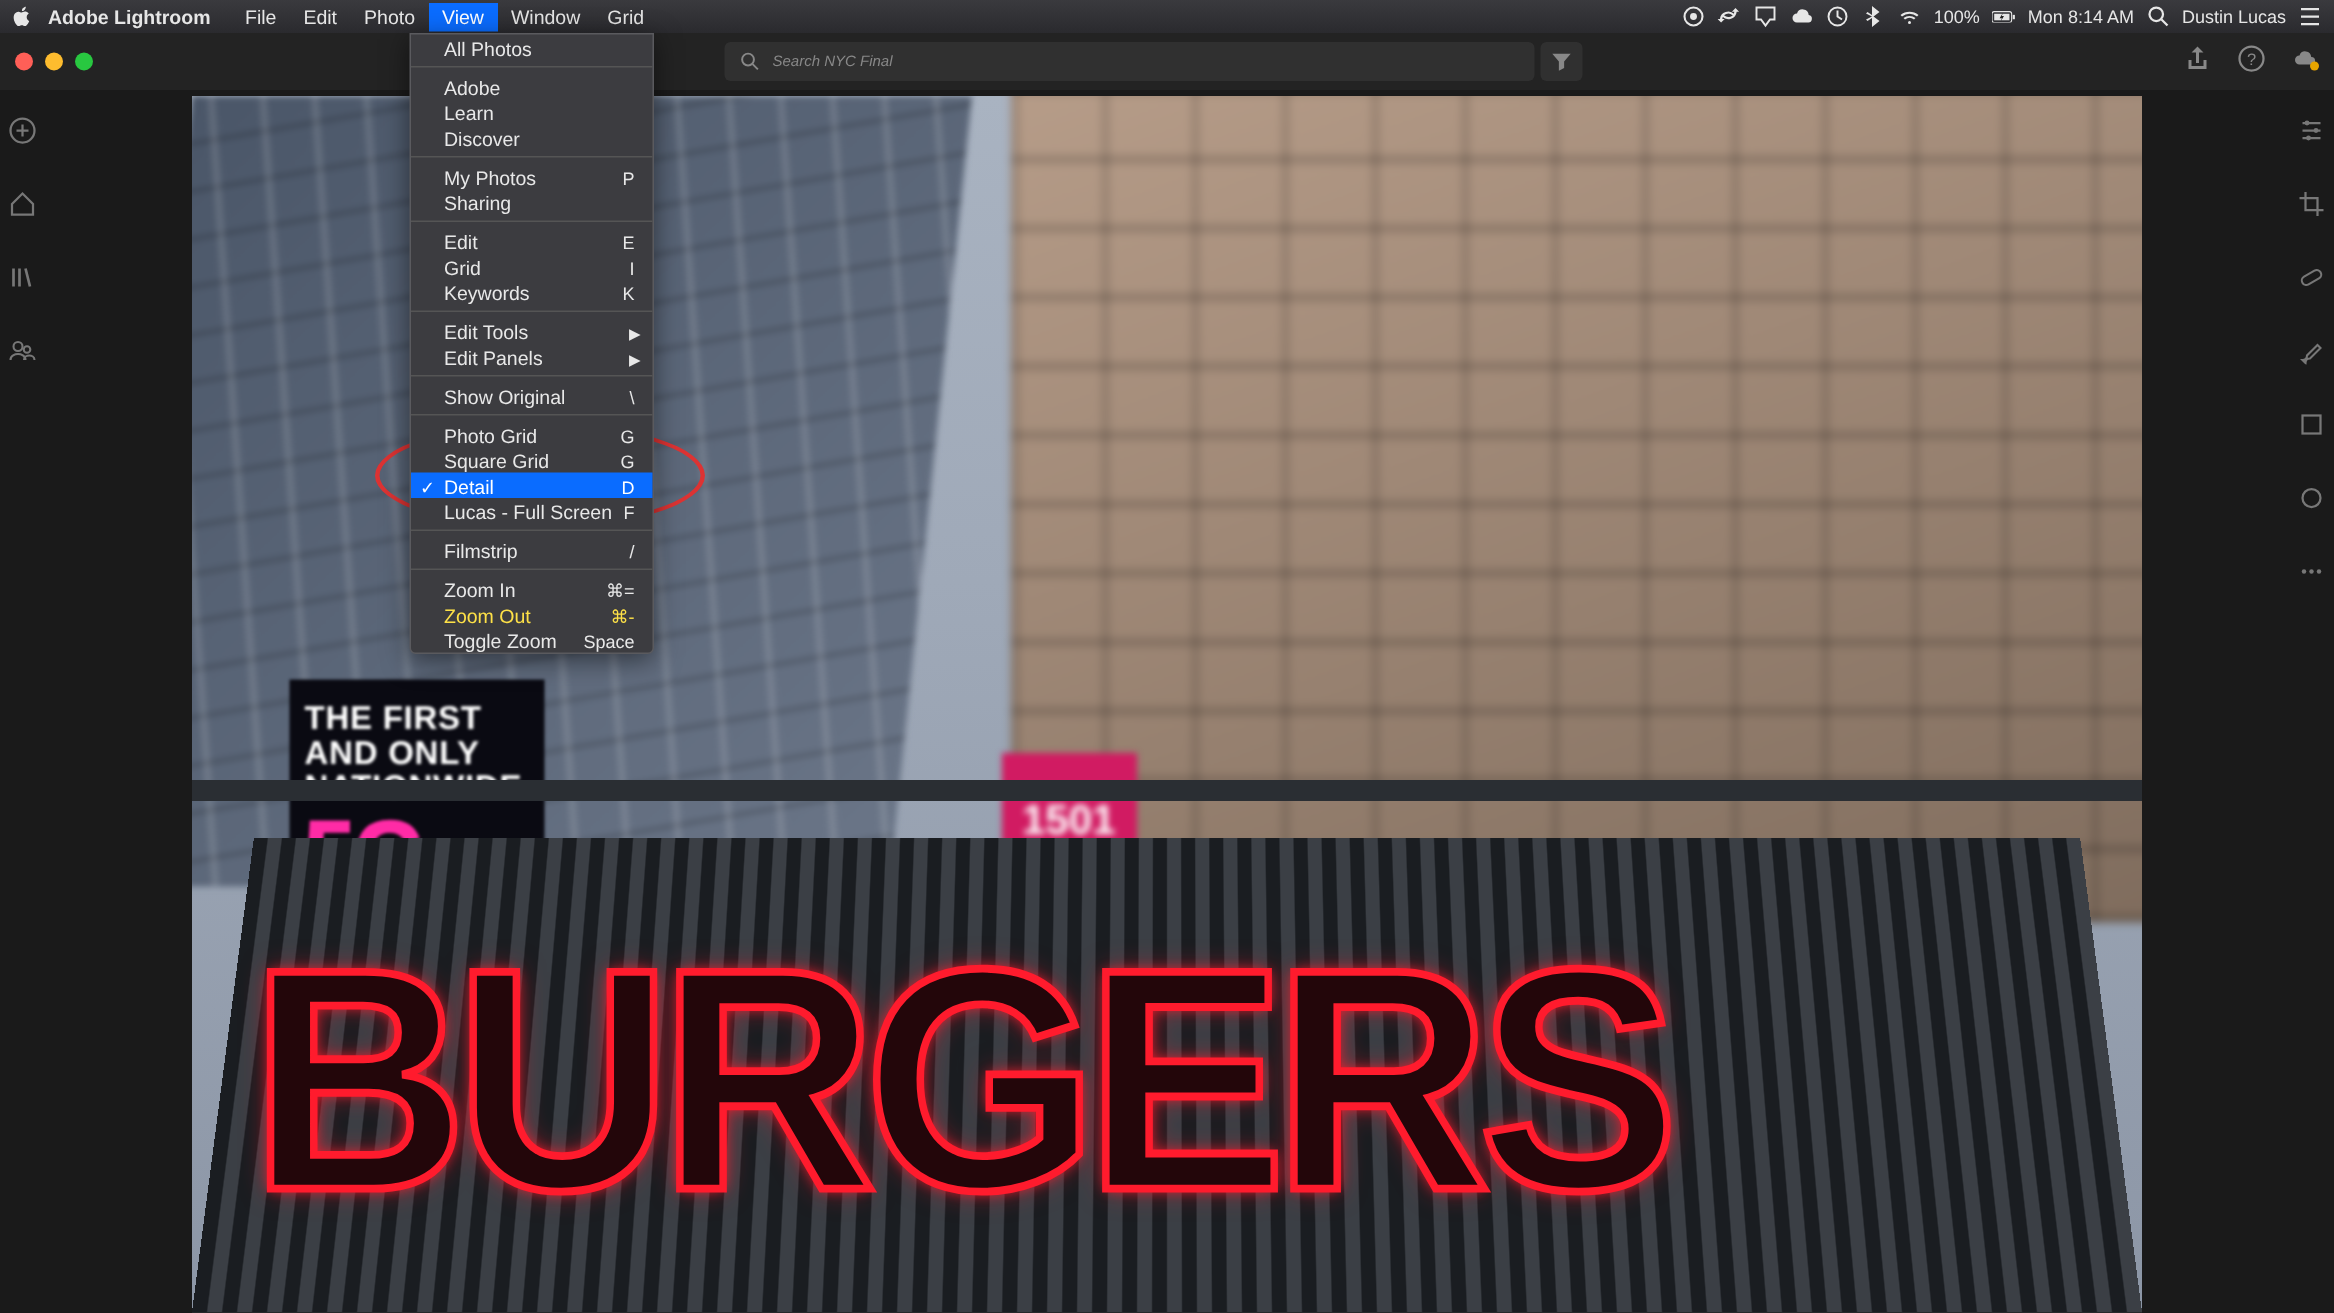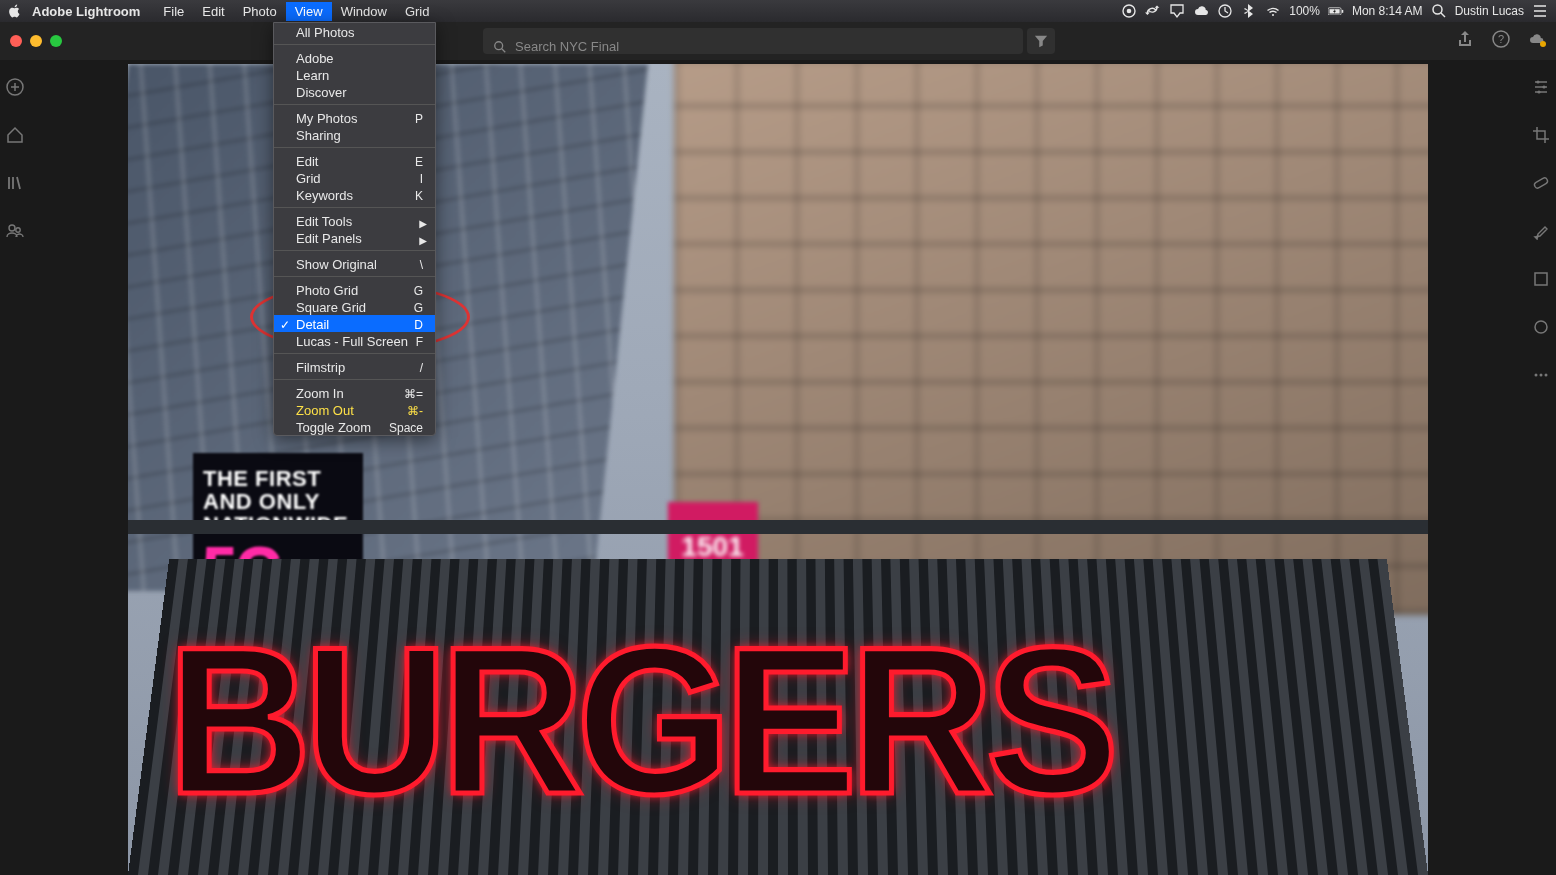--- a/index.html
+++ b/index.html
@@ -27,21 +27,21 @@
   .dd-sub { position:absolute; right:8px; font-size:10px; }
   .dd-check { position:absolute; left:6px; font-size:12px; }
   .annot-circle { position:absolute; top:282px; left:250px; width:220px; height:70px; border:3px solid #d33; border-radius:50%; z-index:49; pointer-events:none; }
 
   
   .app-toolbar { height:38px; background:#232323; display:flex; align-items:center; padding:0 10px; }
   .traffic { display:flex; gap:8px; margin-right:20px; }
   .tl { width:12px; height:12px; border-radius:50%; }
   .tl.r{background:#ff5f57}.tl.y{background:#febc2e}.tl.g{background:#28c840}
   .search-wrap { flex:1; display:flex; justify-content:center; }
-  .search { width:540px; height:26px; background:#303030; border-radius:4px; display:flex; align-items:flex-end; padding:0 10px; color:#888; font-size:13px; gap:8px; }
+  .search { width:540px; height:26px; background:#303030; border-radius:4px; display:flex; align-items:center; padding:0 10px; color:#888; font-size:10px; font-style:italic; gap:8px; }
   .search svg { width:14px; height:14px; fill:#888; }
   .filter-btn { width:28px; height:26px; background:#303030; border-radius:4px; margin-left:4px; display:flex; align-items:center; justify-content:center; }
   .filter-btn svg { width:14px; height:14px; fill:#888; }
   .tb-right { display:flex; gap:18px; margin-left:auto; }
   .tb-right svg { width:18px; height:18px; fill:#888; }
 
   
   .workspace { position:absolute; top:60px; left:0; right:0; bottom:0; display:flex; }
   .left-rail { width:30px; background:#1a1a1a; display:flex; flex-direction:column; align-items:center; gap:26px; padding-top:18px; }
   .left-rail svg { width:18px; height:18px; fill:#777; }

